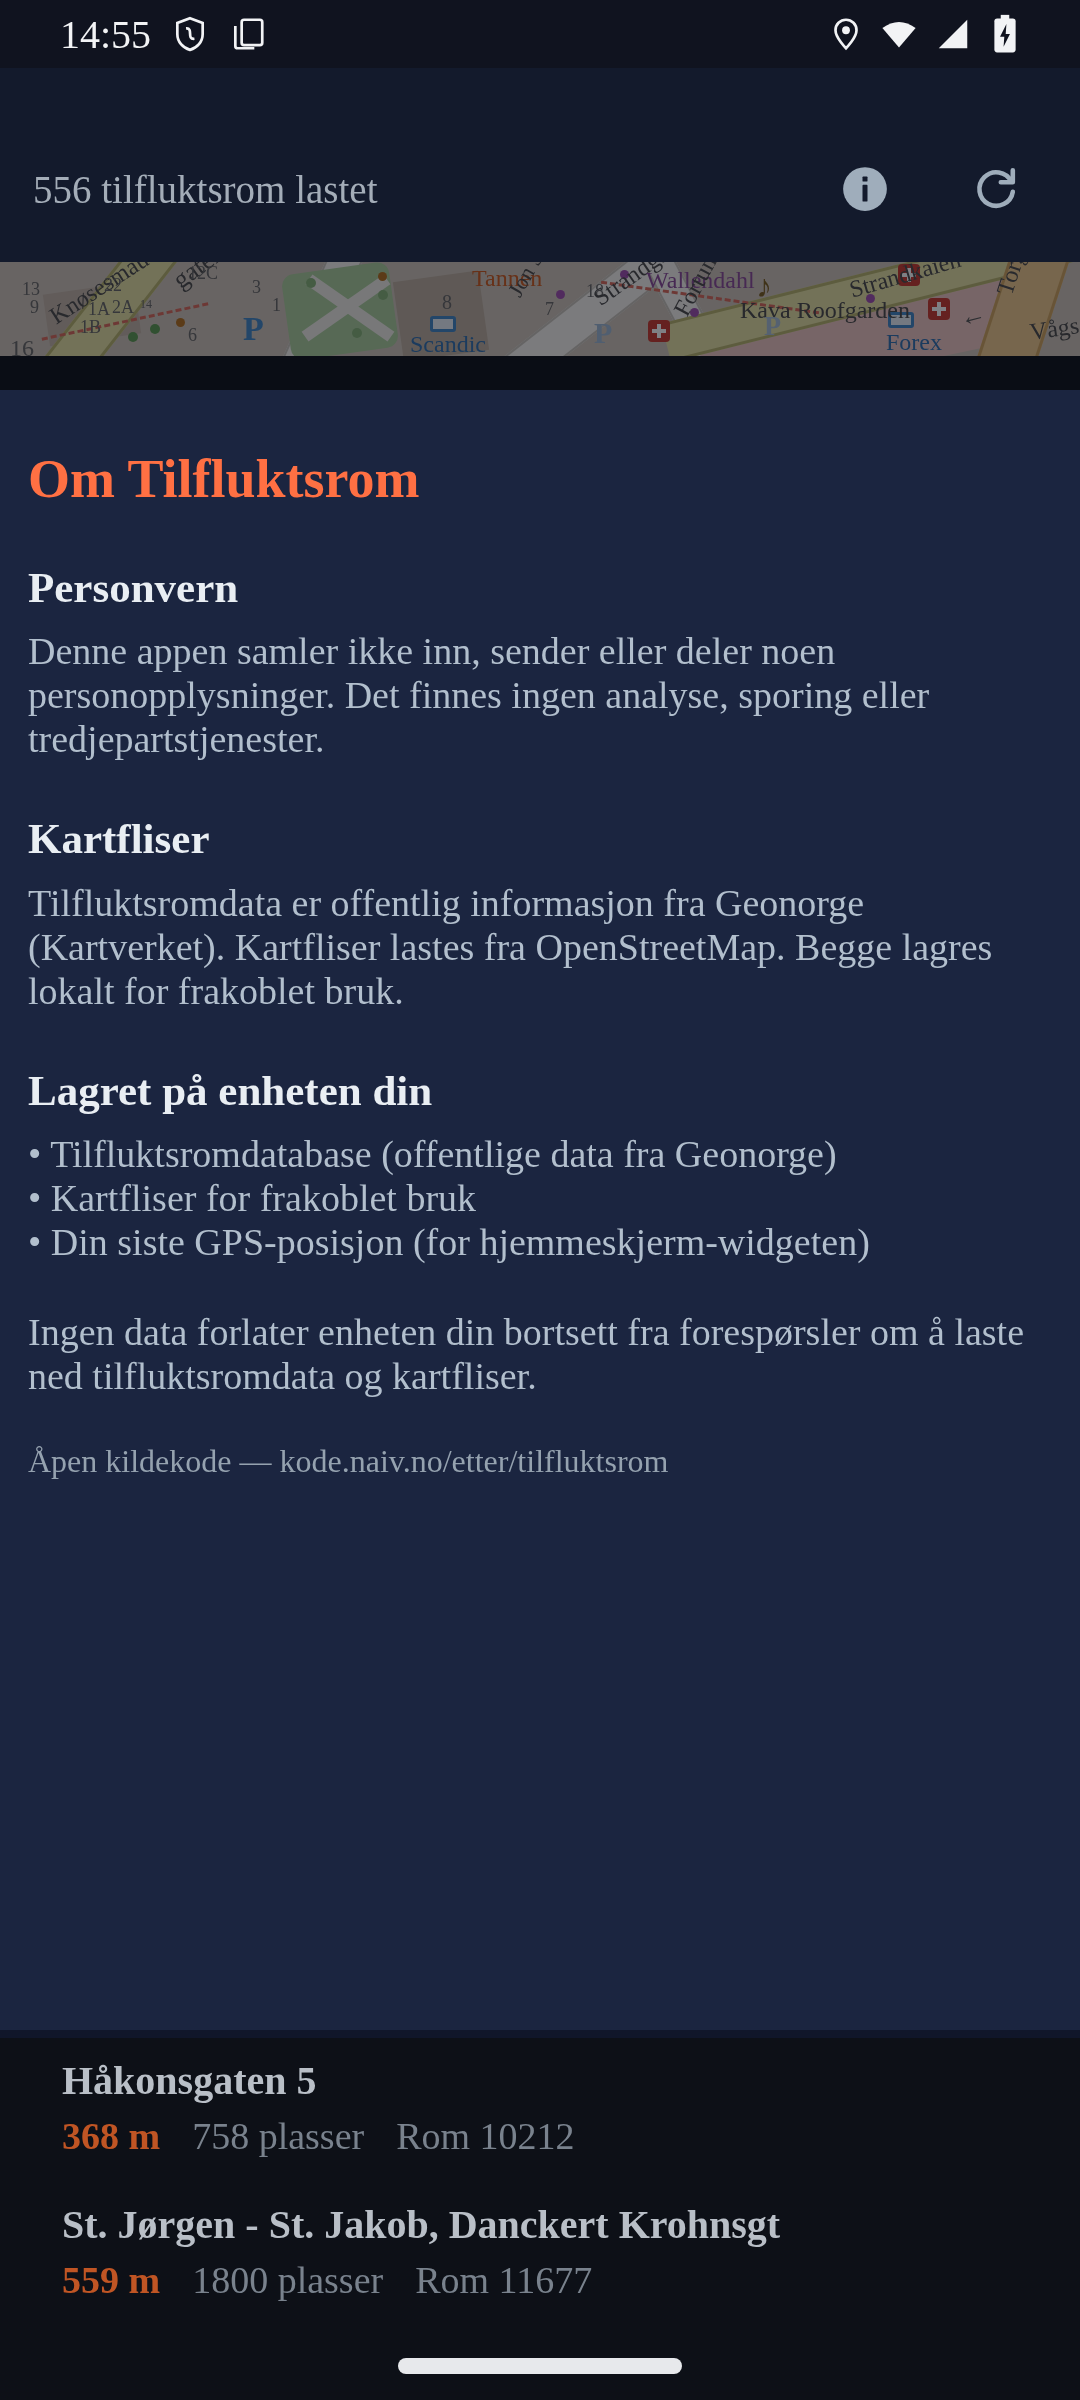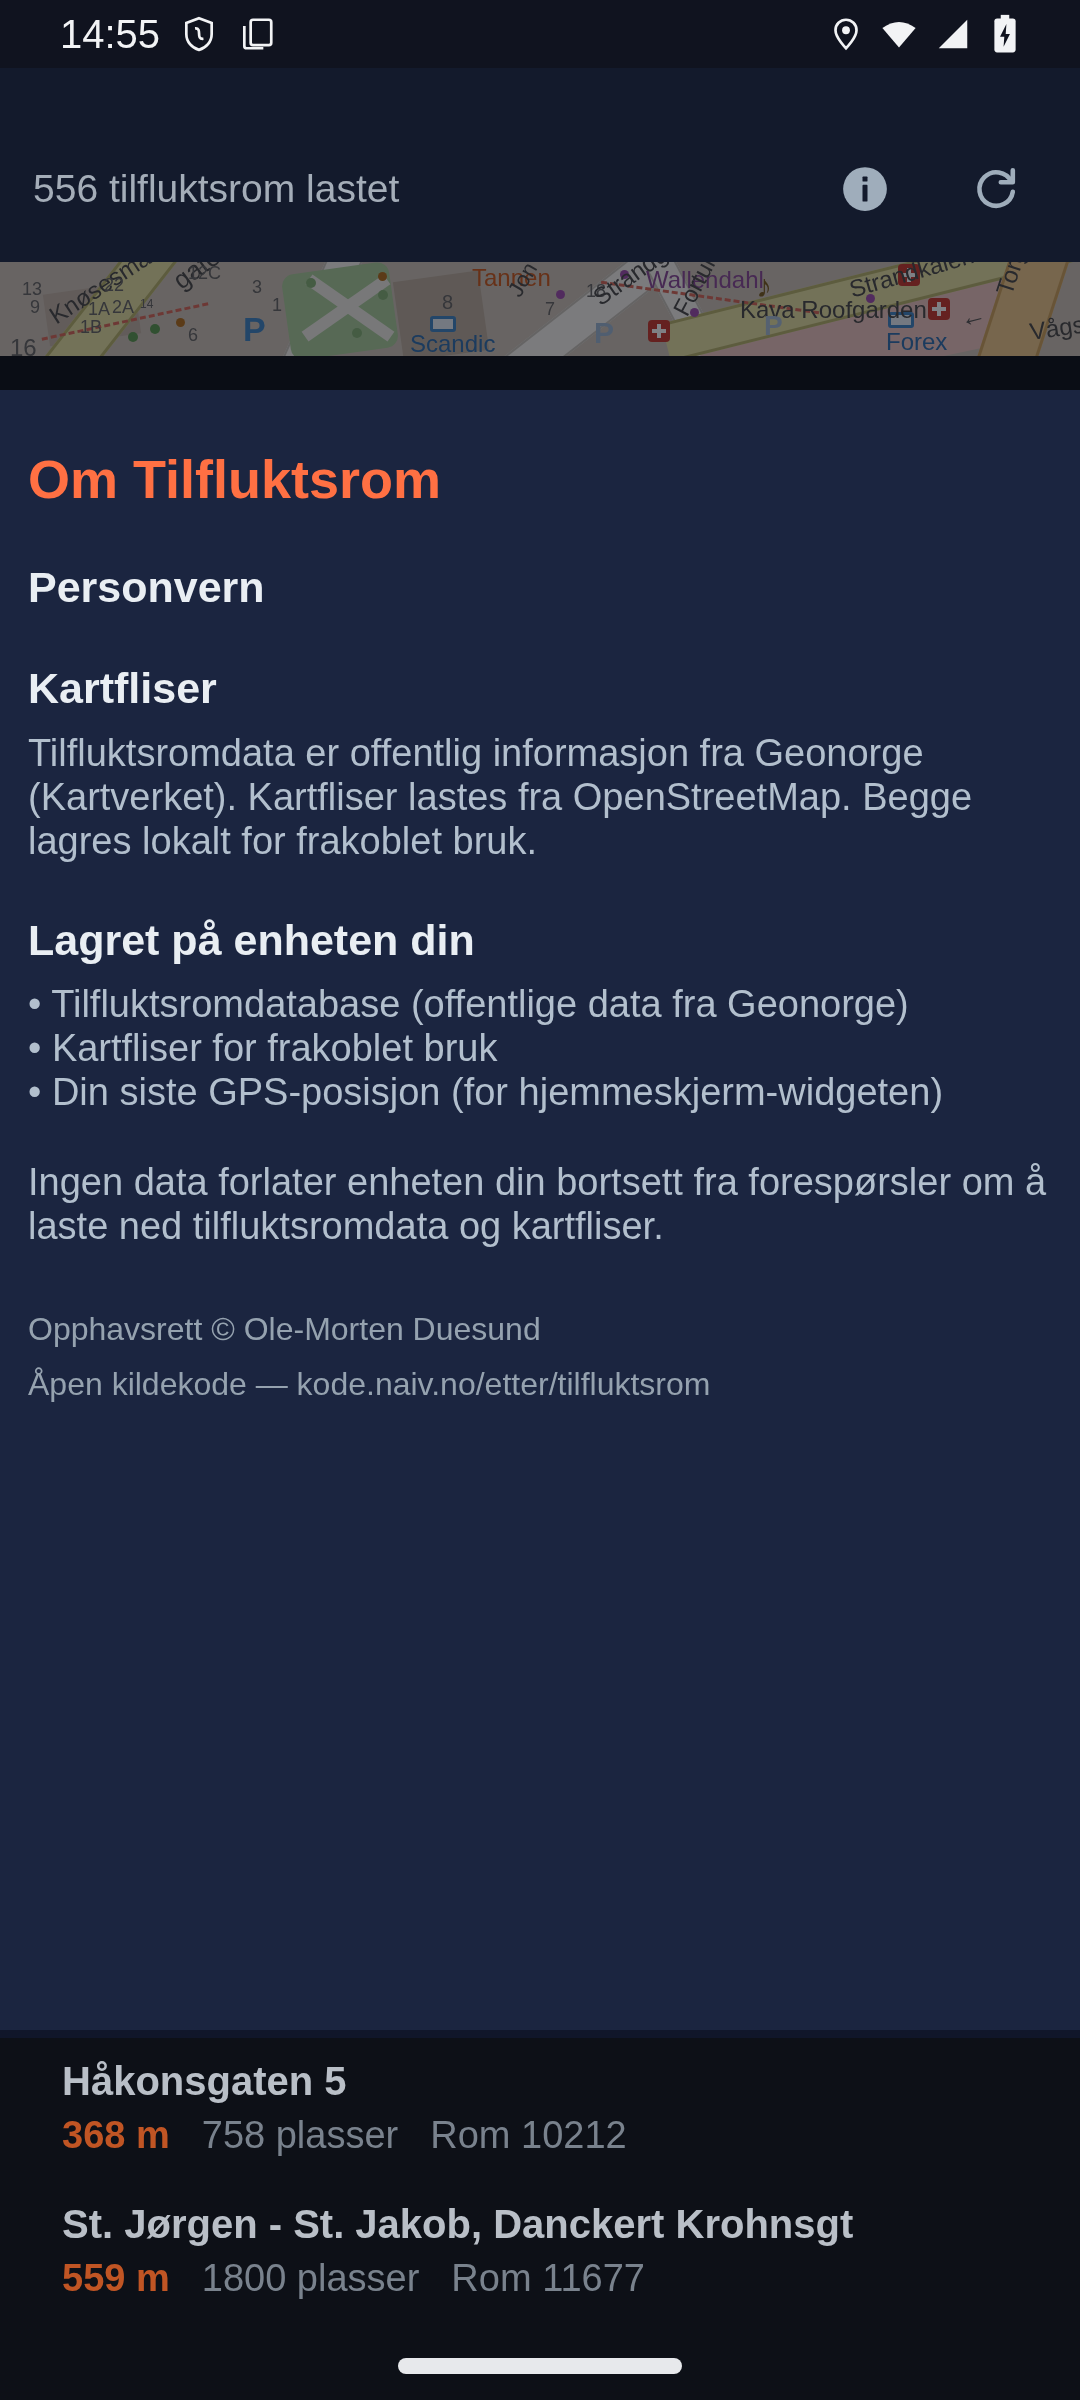--- a/index.html
+++ b/index.html
@@ -1,17 +1,17 @@
 <!DOCTYPE html>
 <html><head>
 <meta charset="utf-8">
 <style>
   html,body{margin:0;padding:0;background:#000;}
   .screen{position:relative;width:1080px;height:2400px;overflow:hidden;
-    font-family:Liberation Sans, sans-serif;background:#d946ef;}
+    font-family:Liberation Serif, serif;background:#d946ef;}
 
   
   .statusbar{position:absolute;top:0;left:0;width:1080px;height:68px;background:#10131f;
     display:flex;align-items:center;justify-content:space-between;box-sizing:border-box;
     padding:0 58px 0 60px;}
   .sb-left{display:flex;align-items:center;gap:20px;}
   .sb-right{display:flex;align-items:center;gap:16px;}
   .sb-time{color:#f2f3f5;font-size:40px;letter-spacing:0;}
   .sb-ic{display:block;}
 
@@ -185,31 +185,31 @@
       </div>
     <div class="map-scrim"></div>
   </div>
 
   <div class="sheet-shadow"></div>
 
   <div class="sheet">
     <h1>Om Tilfluktsrom</h1>
     <div id="aboutSections">
         <h2>Personvern</h2>
+        <p>Denne appen samler ikke inn, sender eller deler noen personopplysninger. Det finnes ingen analyse, sporing eller tredjepartstjenester.</p>
         <h2>Kartfliser</h2>
         <p>Tilfluktsromdata er offentlig informasjon fra Geonorge (Kartverket). Kartfliser lastes fra OpenStreetMap. Begge lagres lokalt for frakoblet bruk.</p>
         <h2>Lagret på enheten din</h2>
         <div class="bullets">
           <div class="bullet">Tilfluktsromdatabase (offentlige data fra Geonorge)</div>
           <div class="bullet">Kartfliser for frakoblet bruk</div>
           <div class="bullet">Din siste GPS-posisjon (for hjemmeskjerm-widgeten)</div>
         </div>
         <p>Ingen data forlater enheten din bortsett fra forespørsler om å laste ned tilfluktsromdata og kartfliser.</p>
       </div>
-    <p class="foot foot-first">Opphavsrett © Ole-Morten Duesund</p>
     <p class="foot">Åpen kildekode — kode.naiv.no/etter/tilfluktsrom</p>
   </div>
 
   <div class="bottom">
     <div id="shelterList">
         <div class="shelter">
           <div class="shelter-name">Håkonsgaten 5</div>
           <div class="shelter-meta">
             <span class="shelter-dist" style="color: rgb(192, 85, 36);">368 m</span>
             <span class="shelter-cap">758 plasser</span>

